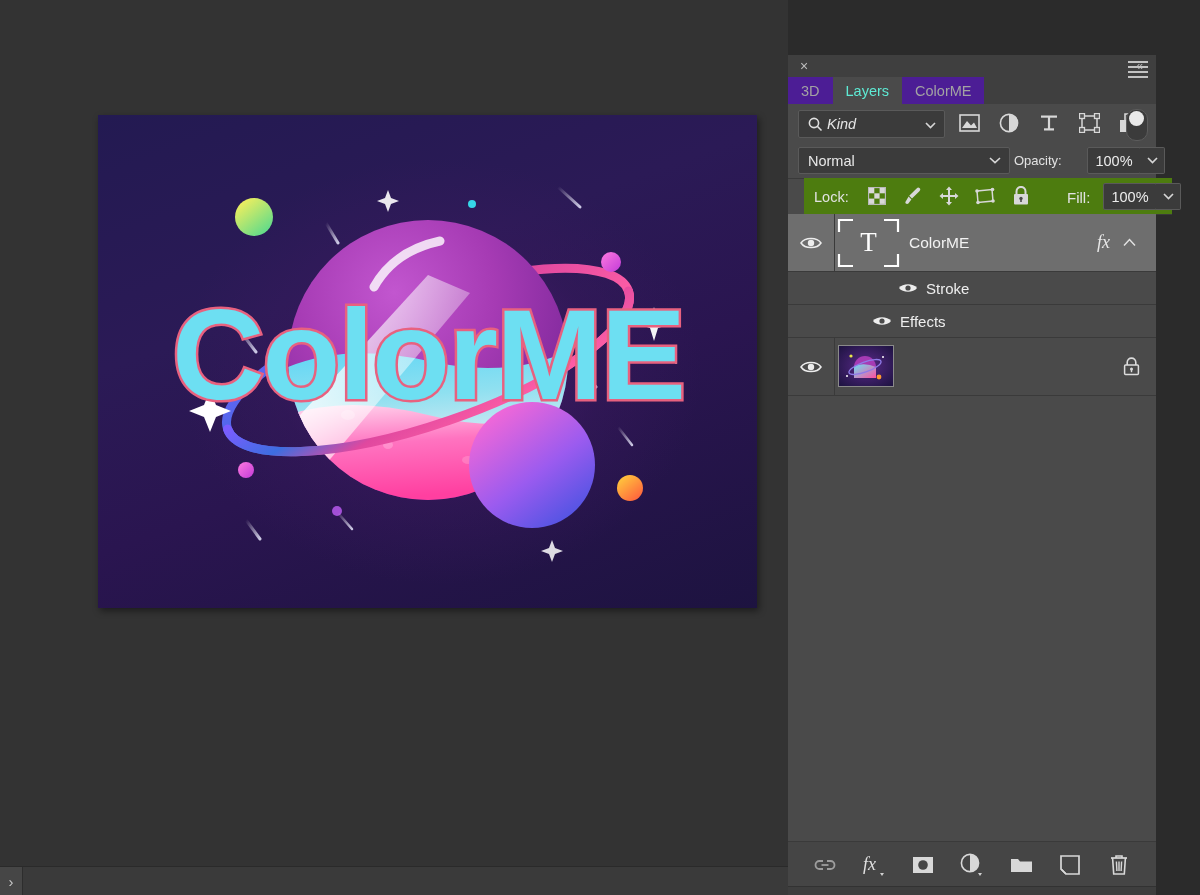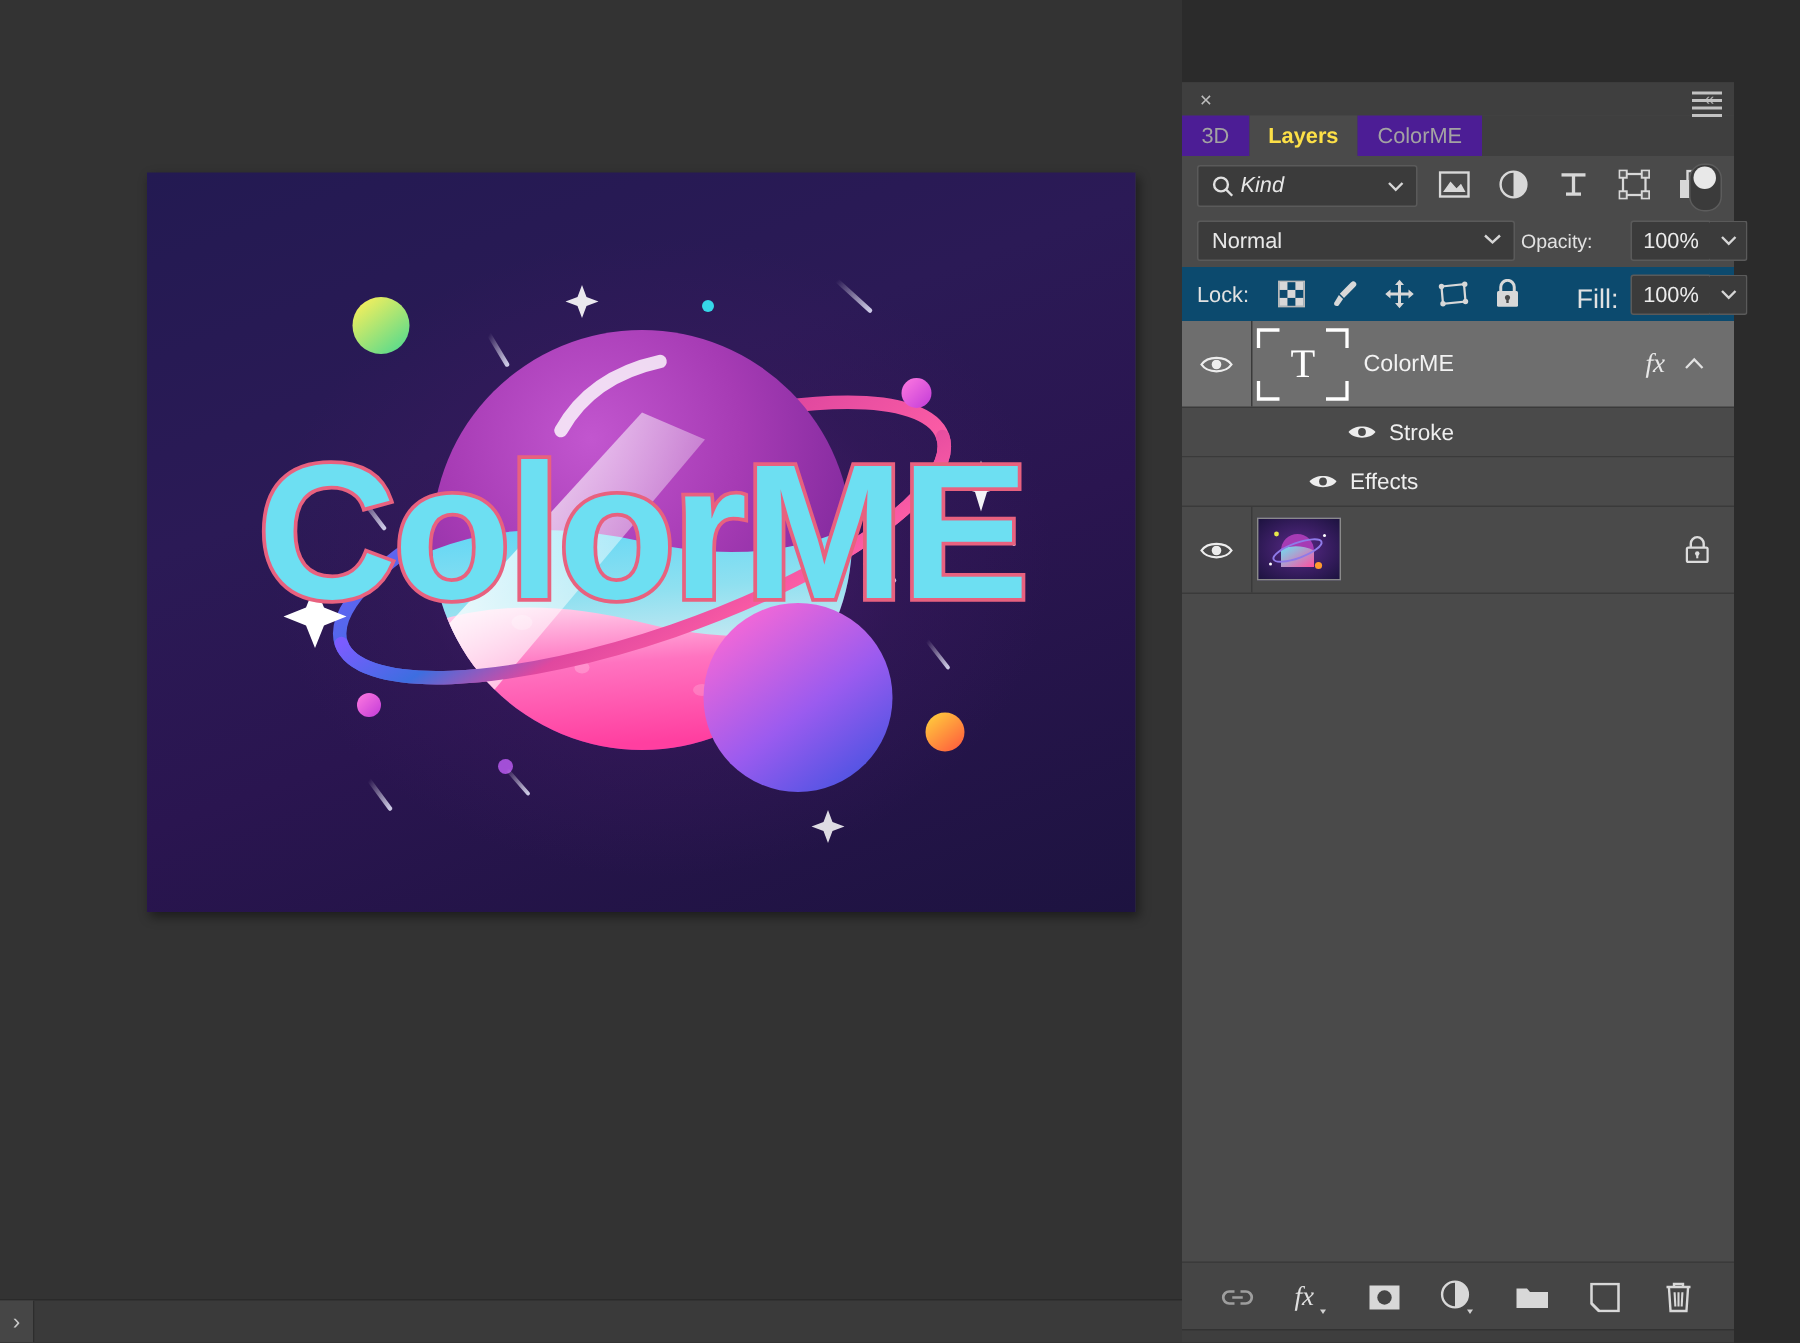--- a/index.html
+++ b/index.html
@@ -37,21 +37,21 @@
   .close-x{position:absolute;left:8px;top:3px;width:16px;height:16px;color:#bdbdbd;font-size:14px;
     line-height:16px;text-align:center;}
   .collapse-arrows{position:absolute;right:8px;top:3px;width:18px;height:16px;color:#b3b3b3;
     font-size:12px;line-height:16px;text-align:center;letter-spacing:-1px;}
 
   
   .tabs{position:absolute;left:0;top:22px;width:368px;height:27px;background:#3f3f3f;
     display:flex;align-items:stretch;}
   .tab{display:flex;align-items:center;padding:0 13px;font-size:14.5px;color:#a3a3a3;
     background:#4c1d95;}
-  .tab.active{background:#4a4a4a;color:#fde047;font-weight:bold;}
+  .tab.active{background:#4a4a4a;color:#5eead4;font-weight:normal;}
   .panel-menu{position:absolute;right:8px;top:6px;width:20px;height:15px;}
   .panel-menu i{display:block;height:2px;background:#c2c2c2;margin-bottom:3px;}
 
   
   .filter-row{position:absolute;left:0;top:49px;width:368px;height:38px;background:#4a4a4a;
     border-bottom:1px solid #3a3a3a;}
   .kind-select{position:absolute;left:10px;top:6px;width:145px;height:26px;background:#3b3b3b;
     border:1px solid #5a5a5a;border-radius:2px;display:flex;align-items:center;font-style:italic;}
   .kind-label{color:#e6e6e6;font-size:14.5px;margin-left:28px;}
   .magnifier{position:absolute;left:8px;top:5px;}
@@ -72,26 +72,26 @@
   .blend-caret{position:absolute;right:8px;top:6px;color:#d3d3d3;font-size:11px;}
   .opacity-label{position:absolute;left:226px;top:11px;color:#e2e2e2;font-size:13px;}
   .opacity-val{position:absolute;left:299px;top:5px;width:52px;height:25px;background:#3b3b3b;
     border:1px solid #5a5a5a;border-radius:2px;color:#ececec;font-size:14.5px;
     display:flex;align-items:center;justify-content:center;}
   .opacity-caret{position:absolute;left:352px;top:5px;width:24px;height:25px;background:#3b3b3b;
     border:1px solid #5a5a5a;border-left:none;border-radius:0 2px 2px 0;color:#d3d3d3;
     font-size:11px;display:flex;align-items:center;justify-content:center;}
 
   
-  .lock-row{position:absolute;left:0;top:123px;width:368px;height:36px;background:#0c4a6e;
+  .lock-row{position:absolute;left:16px;top:123px;width:368px;height:36px;background:#4d7c0f;
     border-bottom:1px solid #3a3a3a;}
   .lock-label{position:absolute;left:10px;top:11px;color:#e2e2e2;font-size:14.5px;}
   .lock-icons{position:absolute;left:60px;top:5px;display:flex;gap:11px;align-items:center;}
   .licon{width:25px;height:25px;display:flex;align-items:center;justify-content:center;}
-  .fill-label{position:absolute;left:263px;top:11px;color:#e2e2e2;font-size:18px;text-align:center;}
+  .fill-label{position:absolute;left:263px;top:11px;color:#e2e2e2;font-size:15px;text-align:center;}
   .fill-val{position:absolute;left:299px;top:5px;width:52px;height:25px;background:#3b3b3b;
     border:1px solid #5a5a5a;border-radius:2px;color:#ececec;font-size:14.5px;
     display:flex;align-items:center;justify-content:center;}
   .fill-caret{position:absolute;left:352px;top:5px;width:24px;height:25px;background:#3b3b3b;
     border:1px solid #5a5a5a;border-left:none;border-radius:0 2px 2px 0;color:#d3d3d3;
     font-size:11px;display:flex;align-items:center;justify-content:center;}
 
   
   .layers-list{position:absolute;left:0;top:159px;width:368px;height:627px;background:#4a4a4a;}
   .layer-row{position:relative;width:368px;box-sizing:border-box;border-bottom:1px solid #3a3a3a;}

